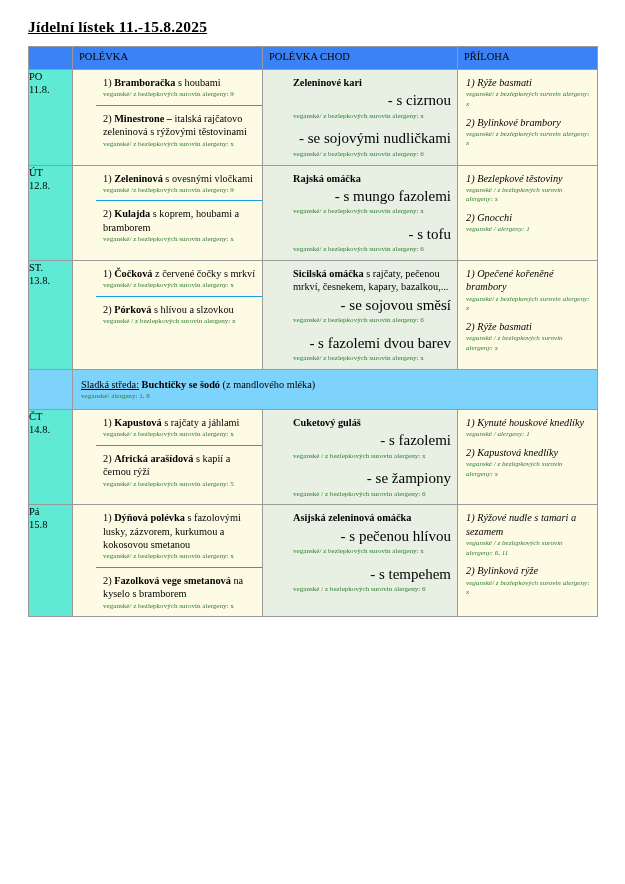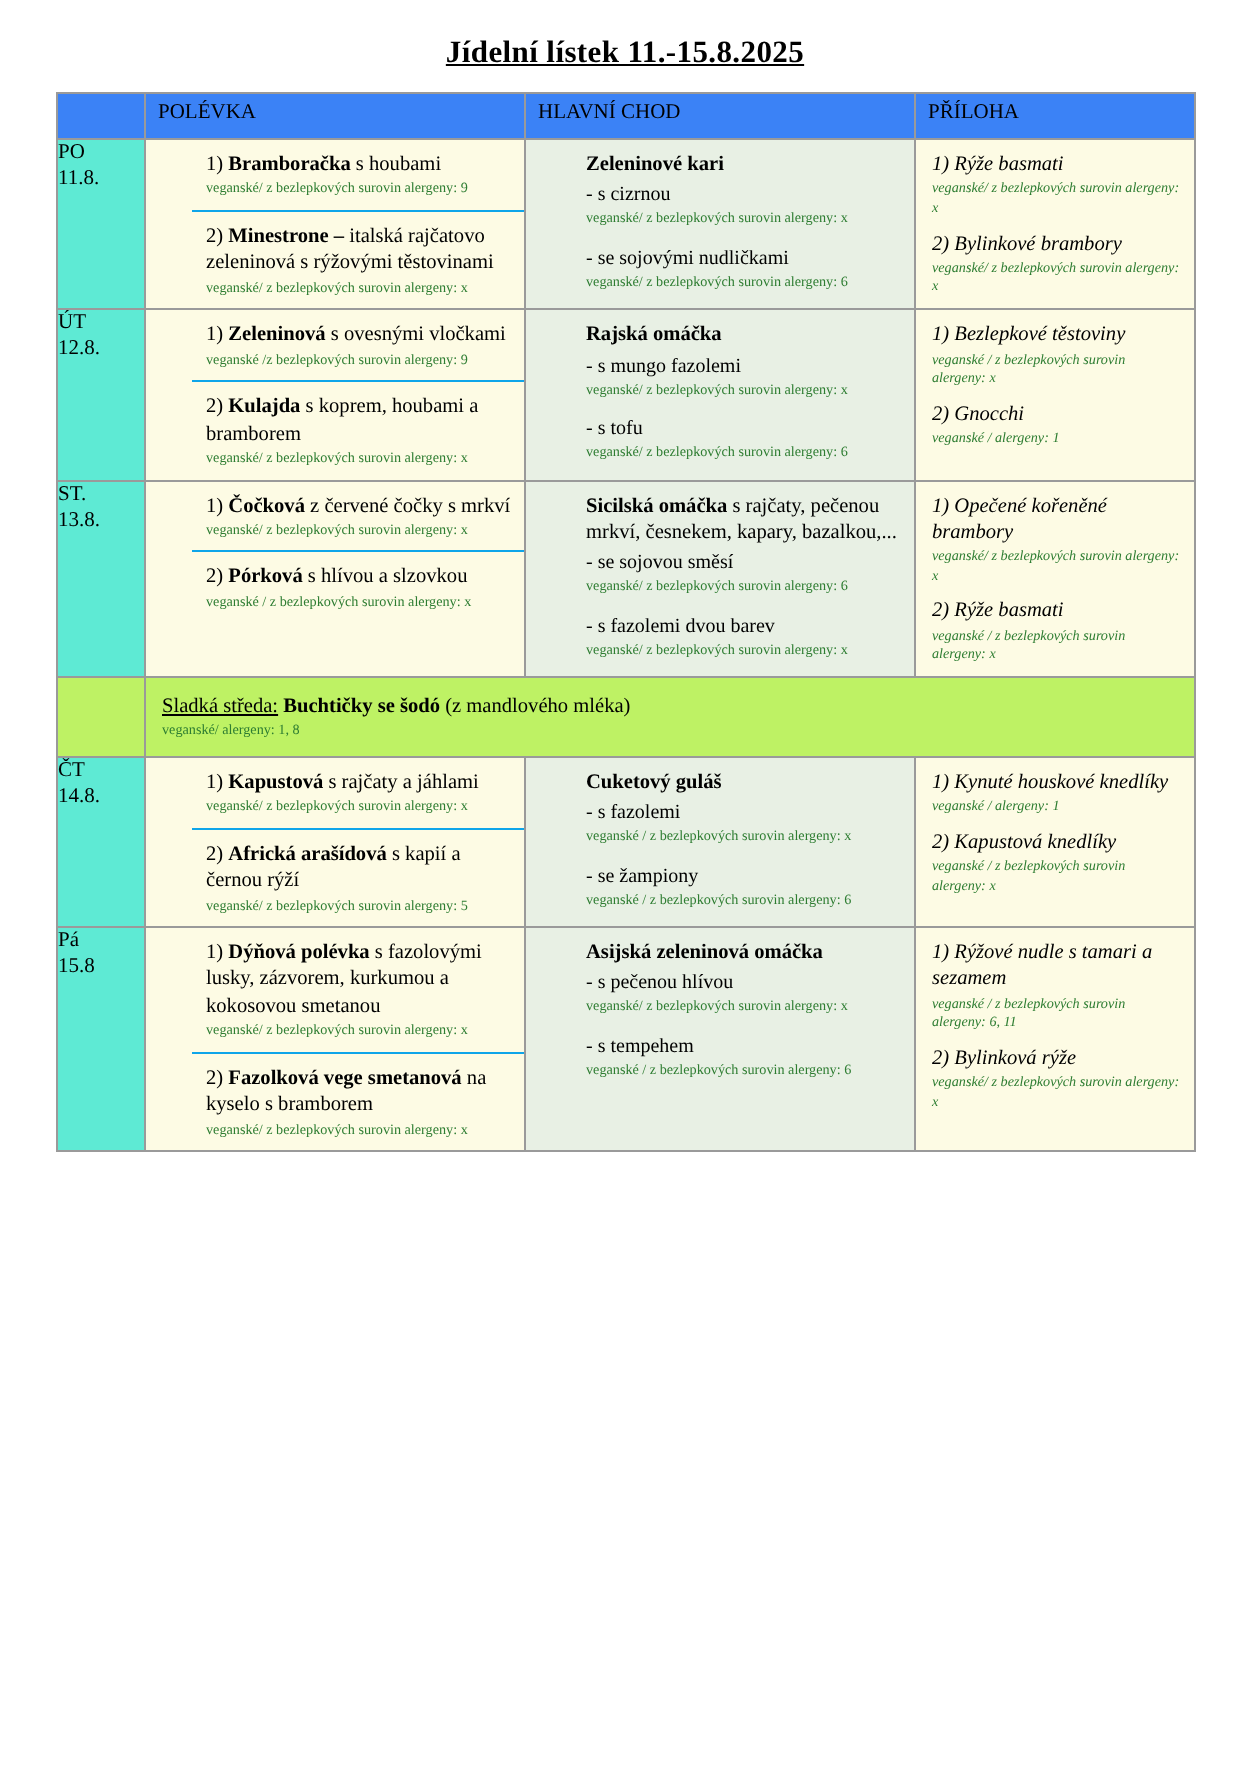--- a/index.html
+++ b/index.html
@@ -15,21 +15,20 @@
     position: relative;
     overflow: hidden;
   }
   .page {
     width: 625px;
     height: 884px;
     box-sizing: border-box;
     padding: 14px 28px 0 28px;
   }
   .title {
-    text-align: center;
     font-size: 15.5px;
     font-weight: bold;
     text-decoration: underline;
     margin: 4px 0 10px 0;
     letter-spacing: 0.2px;
   }
   table.menu {
     border-collapse: collapse;
     width: 569px;
     table-layout: fixed;
@@ -77,33 +76,34 @@
     line-height: 1.3;
   }
   .b { font-weight: bold; }
   .alg {
     font-size: 7.1px;
     color: #2e7d32;
     line-height: 1.35;
     margin-top: 1px;
   }
   .sub {
-    font-size: 10px;
+    font-size: 15px;
     line-height: 1.3;
     margin-top: 2px;
+    text-align: right;
   }
   .gap { height: 6px; }
   .sweet {
     padding: 8px 6px 7px 8px;
     font-size: 10.6px;
     line-height: 1.35;
   }
   .sweet .u { text-decoration: underline; }
   .spanrow td {
-    background: #bef264;
+    background: #7dd3fc;
   }
   .plain-side {
     padding: 6px 6px 5px 8px;
     font-style: italic;
   }
 </style>
 </head>
 <body>
 
 <div class="page">
@@ -119,21 +119,21 @@
     </colgroup>
     <thead>
       <tr>
         <td>
             <div class="hdr"></div>
           </td>
         <td>
             <div class="hdr">POLÉVKA</div>
           </td>
         <td>
-            <div class="hdr">HLAVNÍ CHOD</div>
+            <div class="hdr">POLÉVKA CHOD</div>
           </td>
         <td>
             <div class="hdr">PŘÍLOHA</div>
           </td>
       </tr>
     </thead>
     <tbody>
 
       <tr>
         <td class="daycell">

